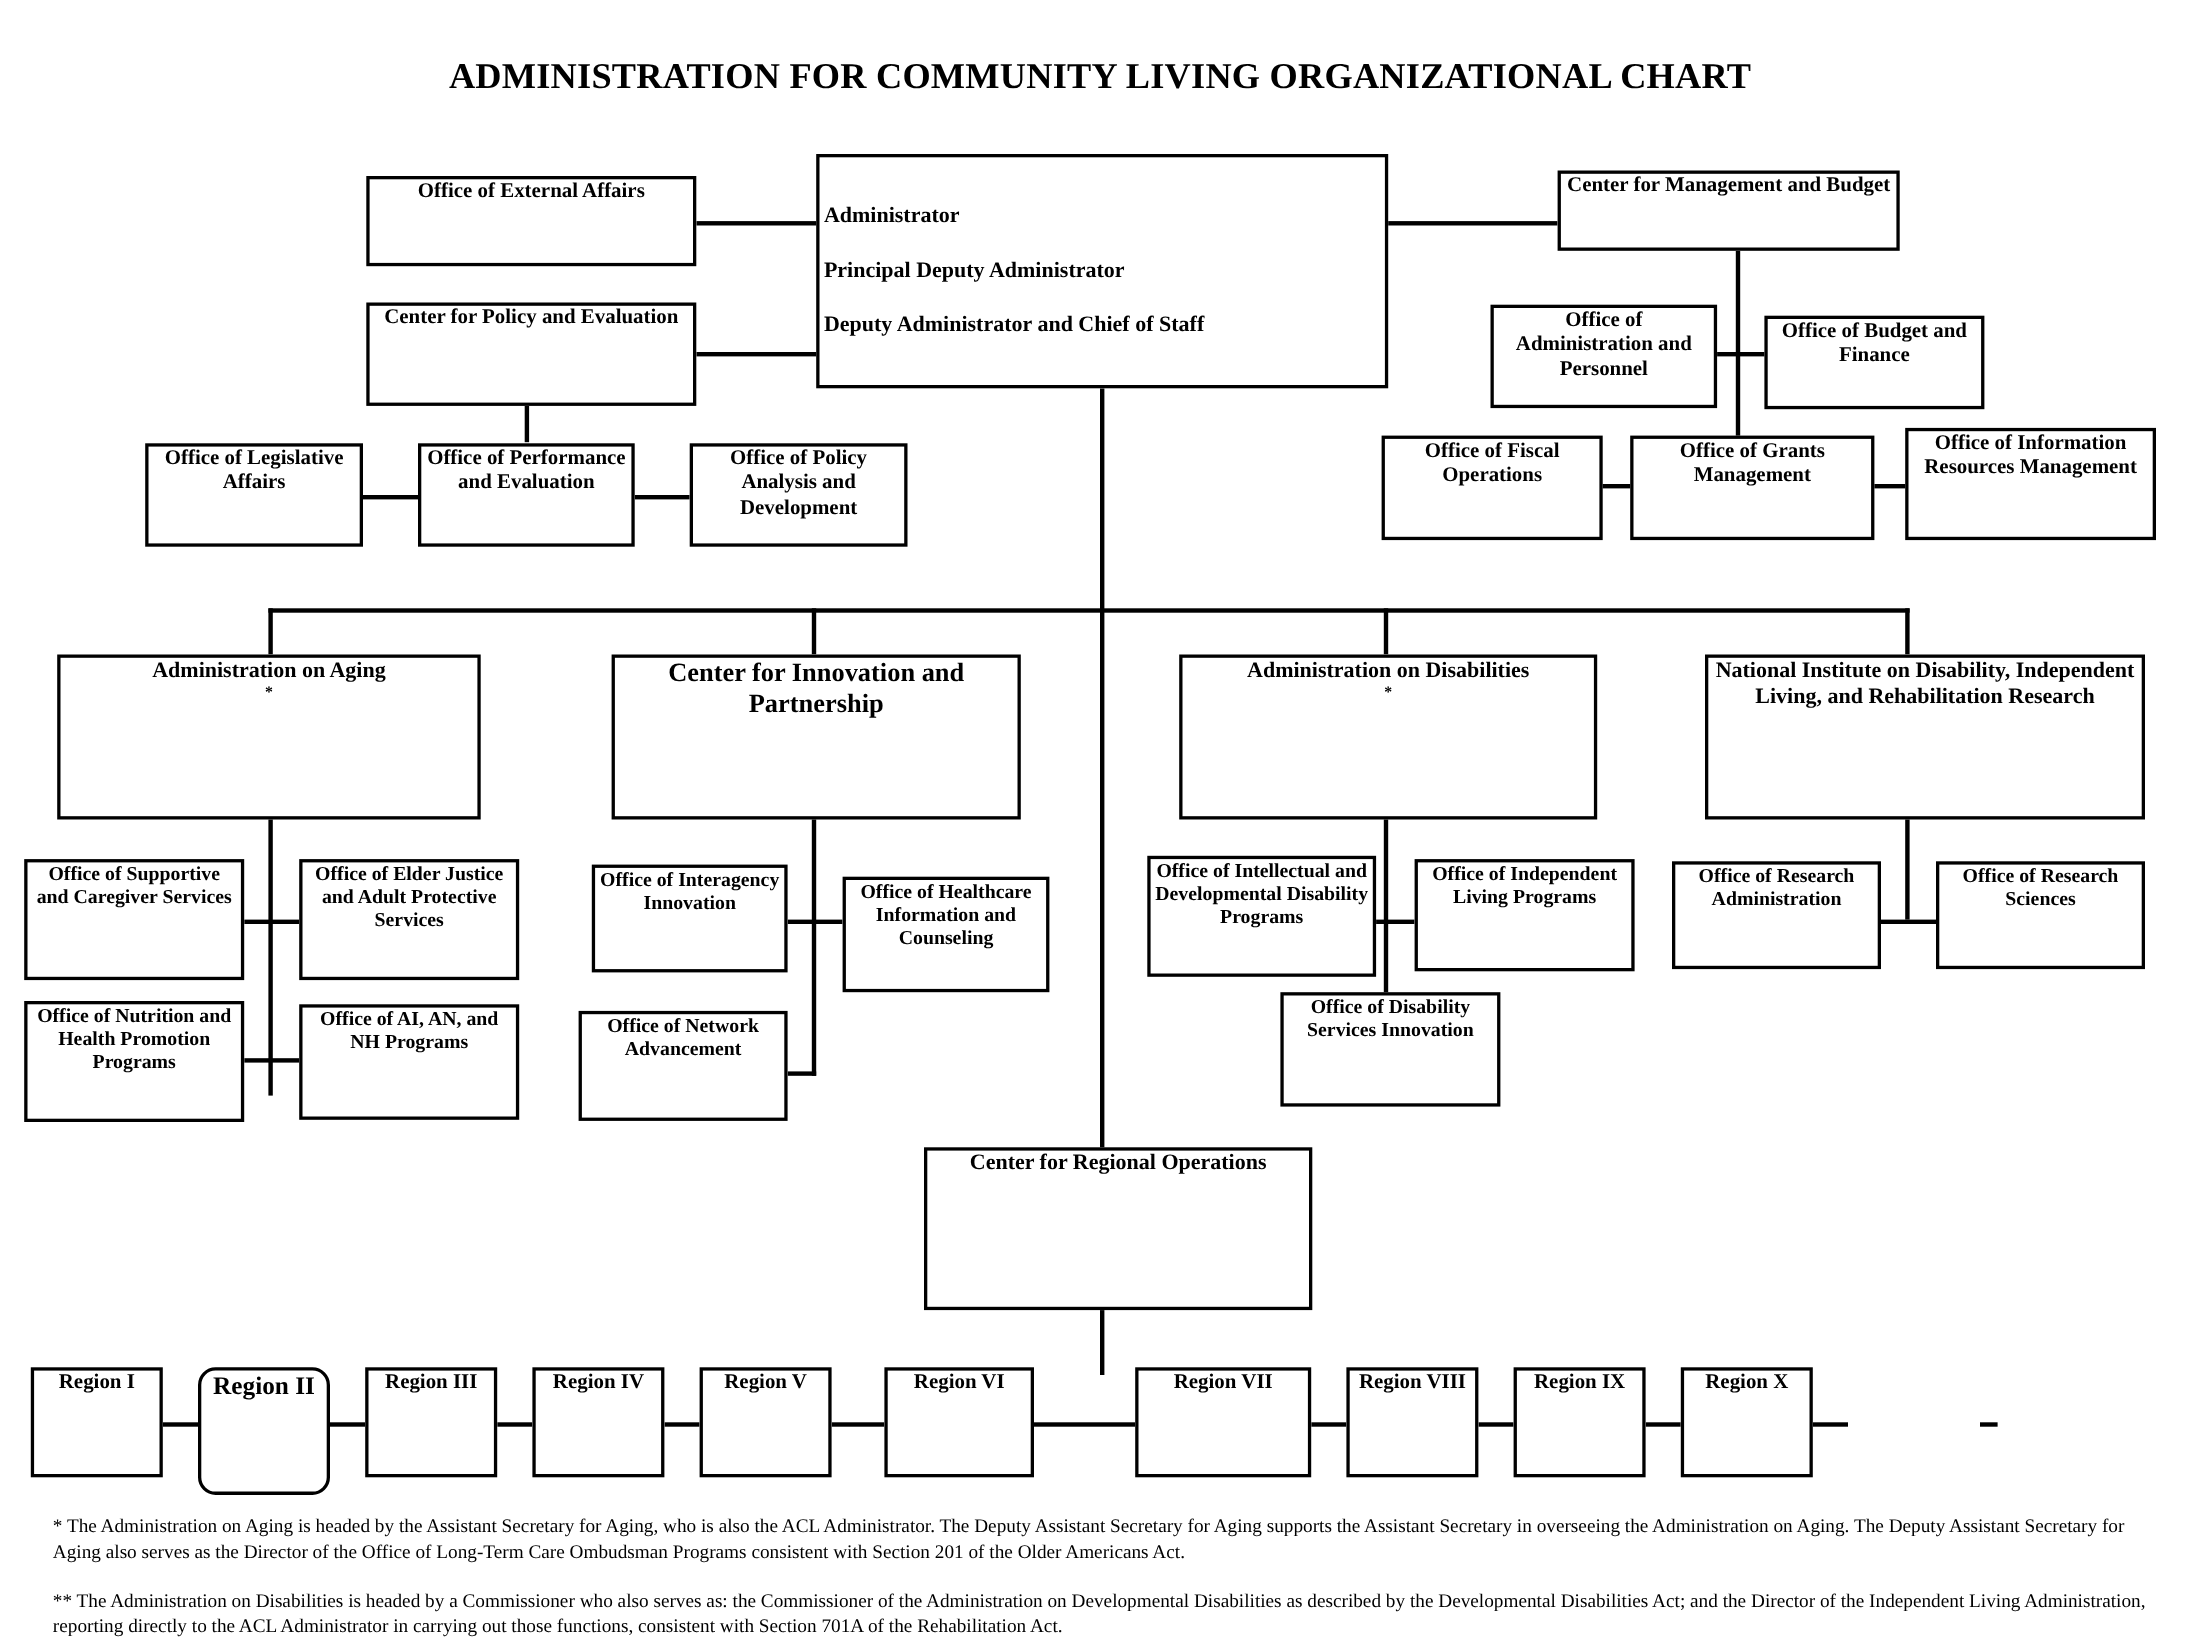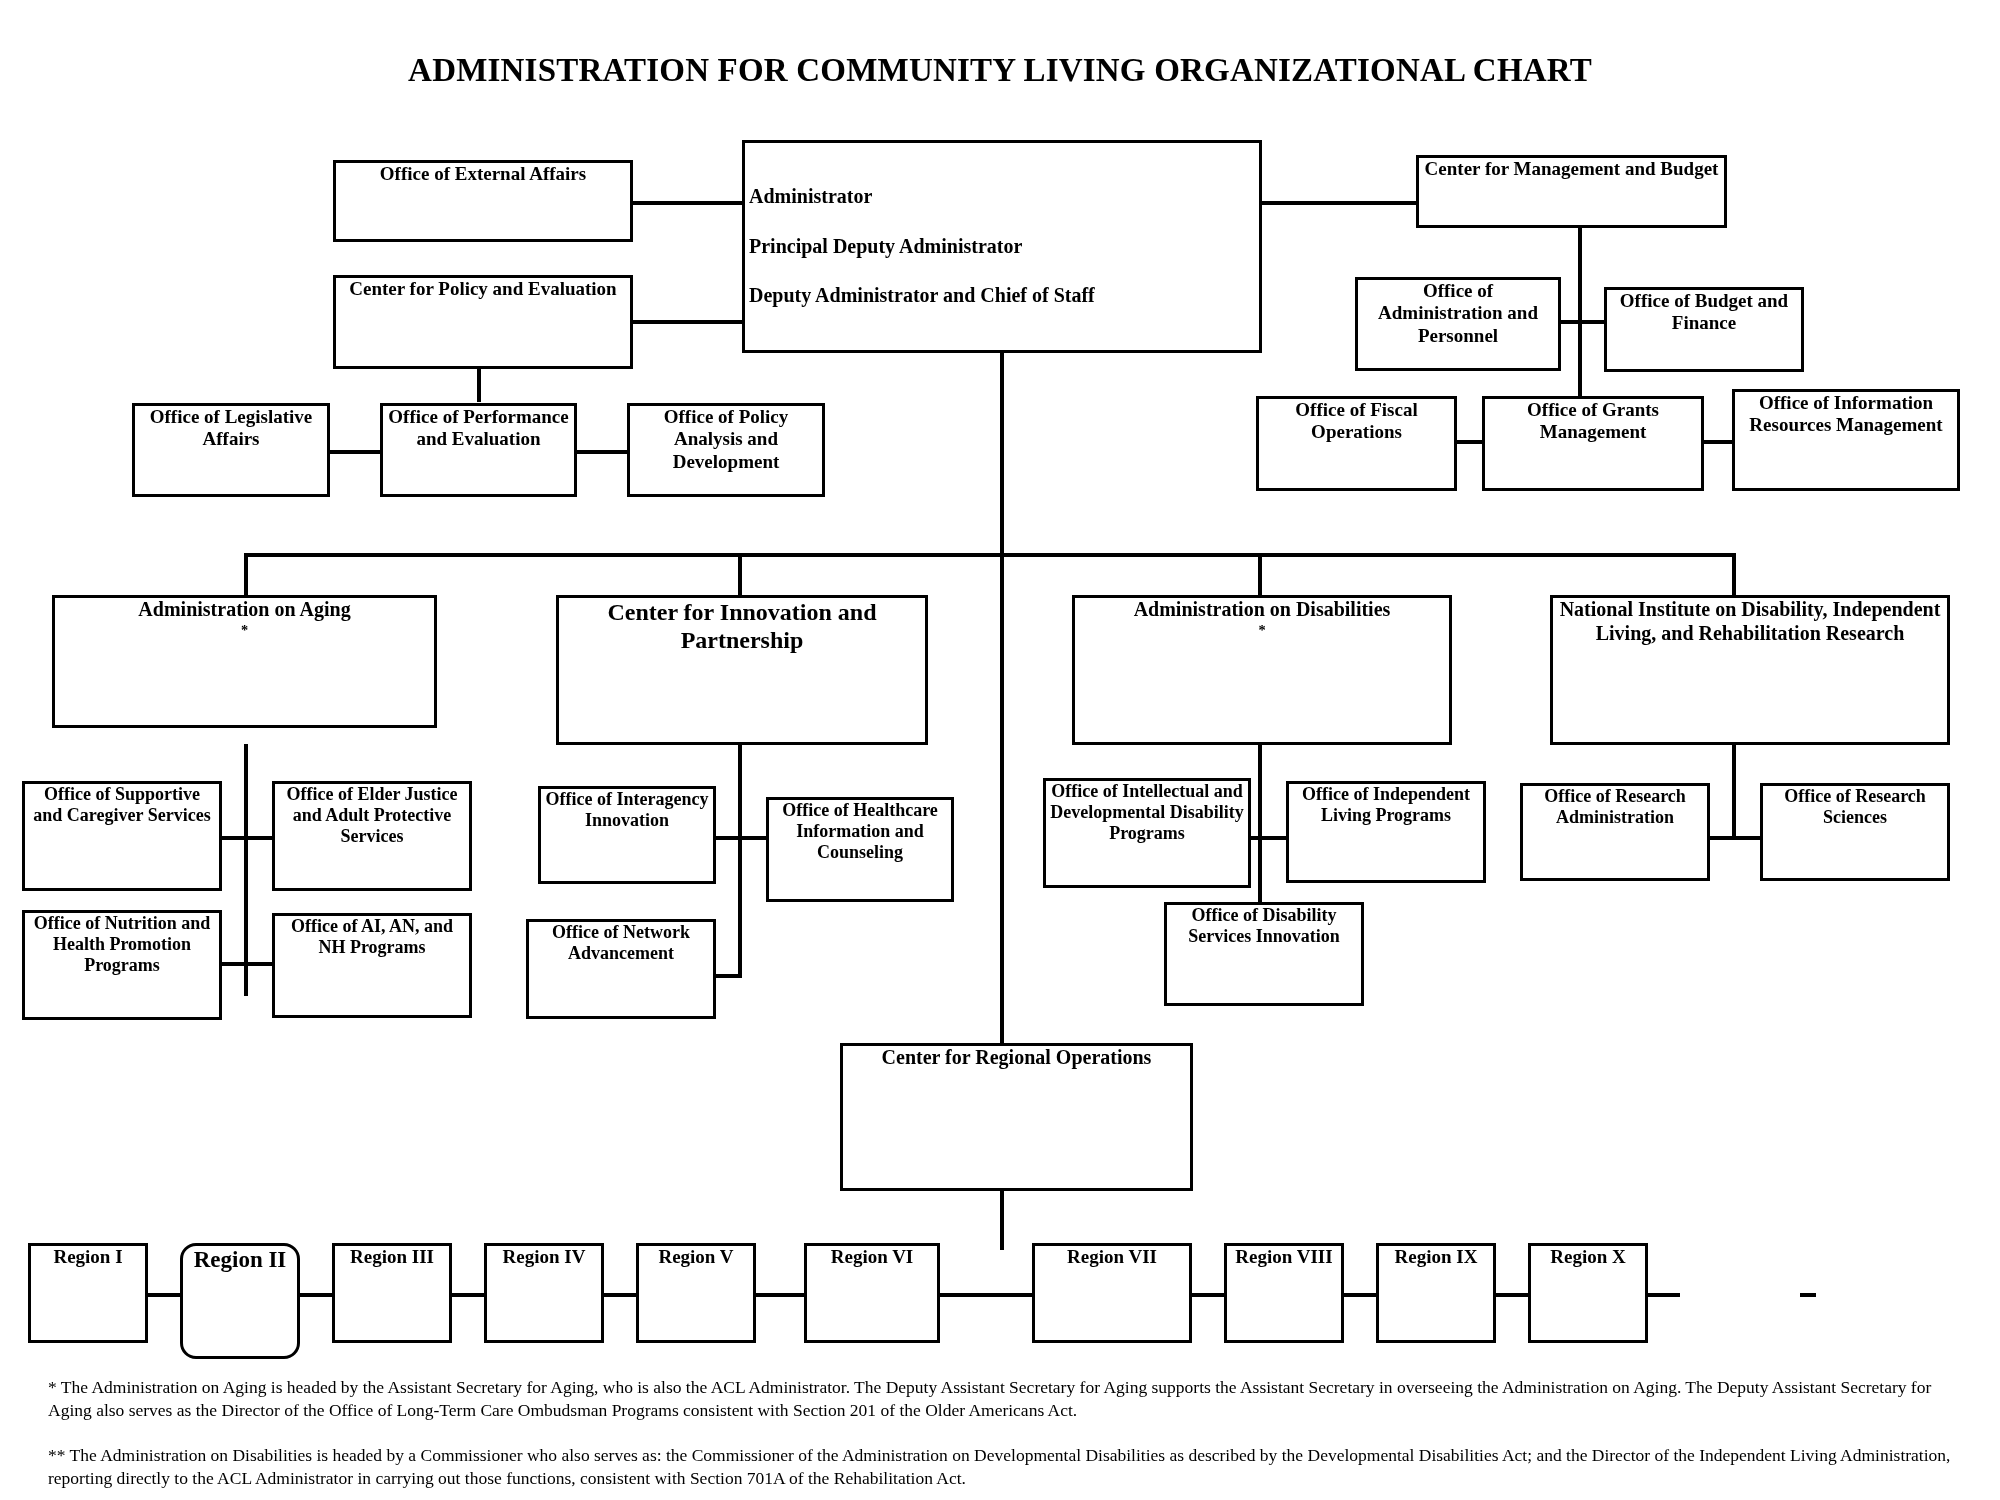--- a/index.html
+++ b/index.html
@@ -166,21 +166,21 @@
   </div>
 
   <div class="box" style="left:1482px;top:396px;width:222px;height:95px;font-size:19px;">
     <span>Office of Grants Management</span>
   </div>
 
   <div class="box" style="left:1732px;top:389px;width:228px;height:102px;font-size:19px;">
     <span>Office of Information Resources Management</span>
   </div>
 
-  <div class="box" style="left:52px;top:595px;width:385px;height:133px;font-size:20px;">
+  <div class="box" style="left:52px;top:595px;width:385px;height:150px;font-size:20px;">
     <span>
         <span>Administration on Aging</span>
         <span class="sup">*</span>
       </span>
   </div>
 
   <div class="box" style="left:556px;top:595px;width:372px;height:150px;font-size:24px;">
     <span>Center for Innovation and Partnership</span>
   </div>
 

